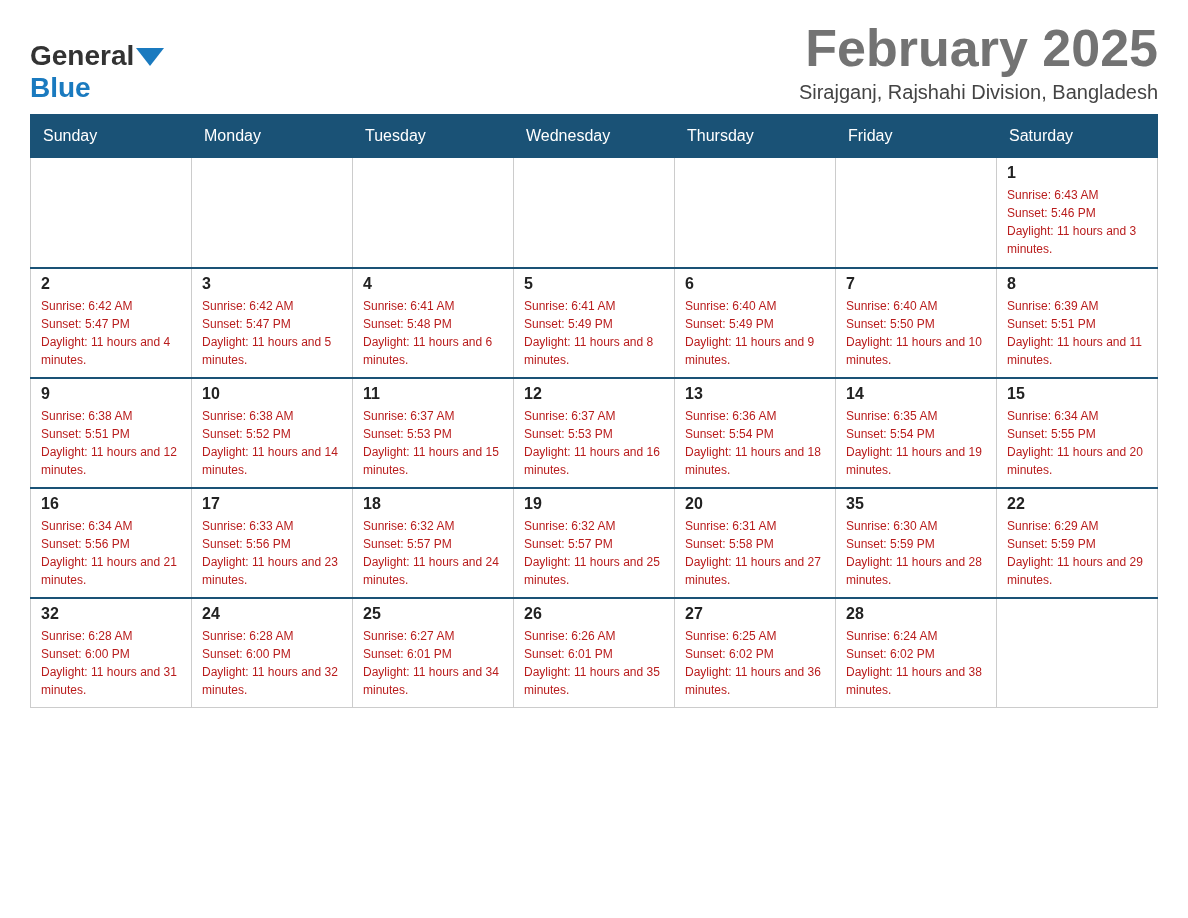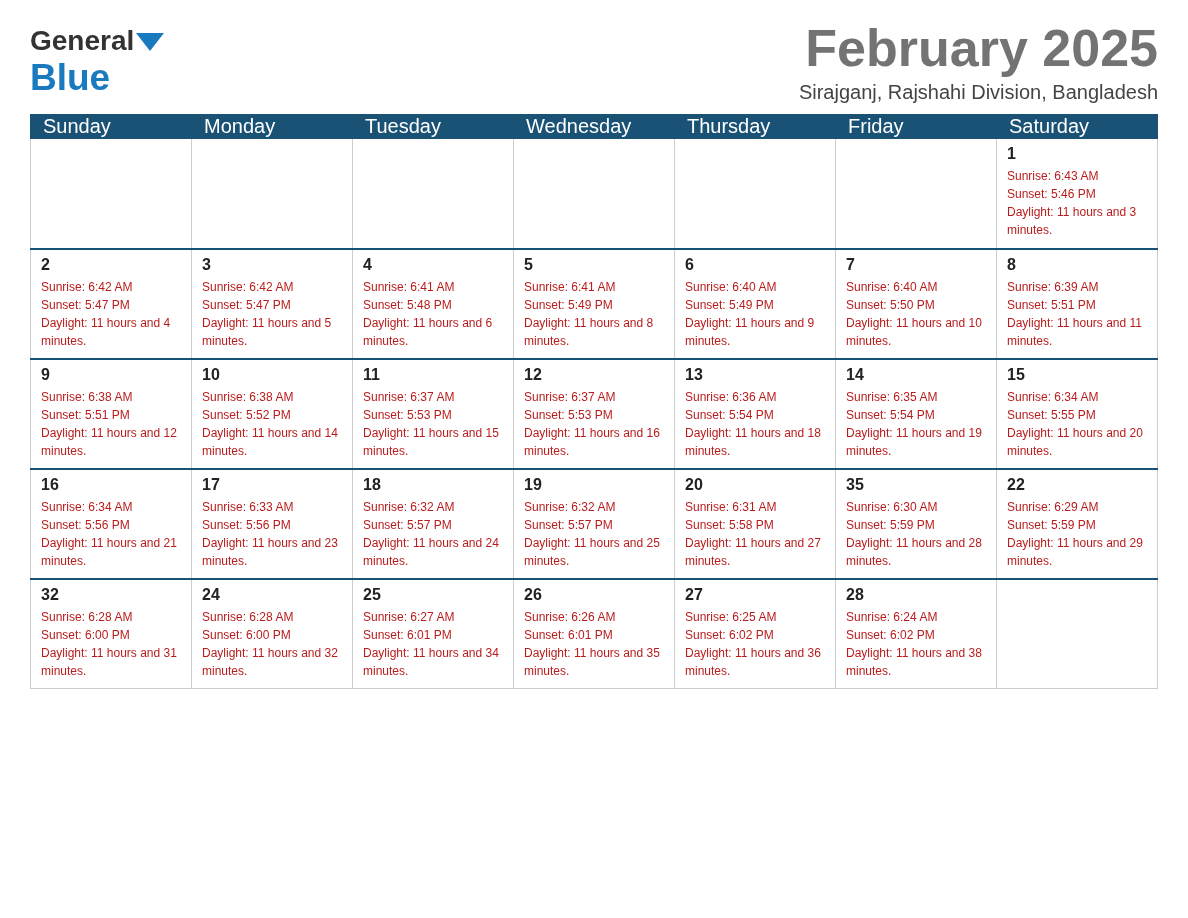--- a/index.html
+++ b/index.html
@@ -6,31 +6,31 @@
     body {
       font-family: Arial, sans-serif;
       background: #fff;
       width: 1188px;
       min-height: 918px;
       padding: 20px 30px;
     }
     .header-area {
       display: flex;
       justify-content: space-between;
-      align-items: center;
+      align-items: flex-end;
       margin-bottom: 10px;
       gap: 16px;
     }
     .logo-text-general {
       font-size: 28px;
       font-weight: bold;
       color: #333;
     }
     .logo-text-blue {
-      font-size: 37px;
+      font-size: 28px;
       font-weight: bold;
       color: #1a7abf;
     }
     .logo-triangle {
       width: 0;
       height: 0;
       border-left: 14px solid transparent;
       border-right: 14px solid transparent;
       border-top: 18px solid #1a7abf;
       margin-left: 2px;
@@ -51,23 +51,23 @@
       margin-top: 4px;
     }
     .calendar-table {
       width: 100%;
       border-collapse: collapse;
       margin-top: 8px;
     }
     .calendar-table th {
       background-color: #1a5276;
       color: #fff;
-      font-size: 20px;
+      font-size: 16px;
       font-weight: normal;
-      padding: 0 12px;
+      padding: 12px 12px;
       text-align: left;
       border: 1px solid #1a5276;
     }
     .calendar-table td {
       border: 1px solid #ccc;
       vertical-align: top;
       padding: 6px 10px;
       width: calc(100% / 7);
       min-height: 110px;
       height: 110px;

